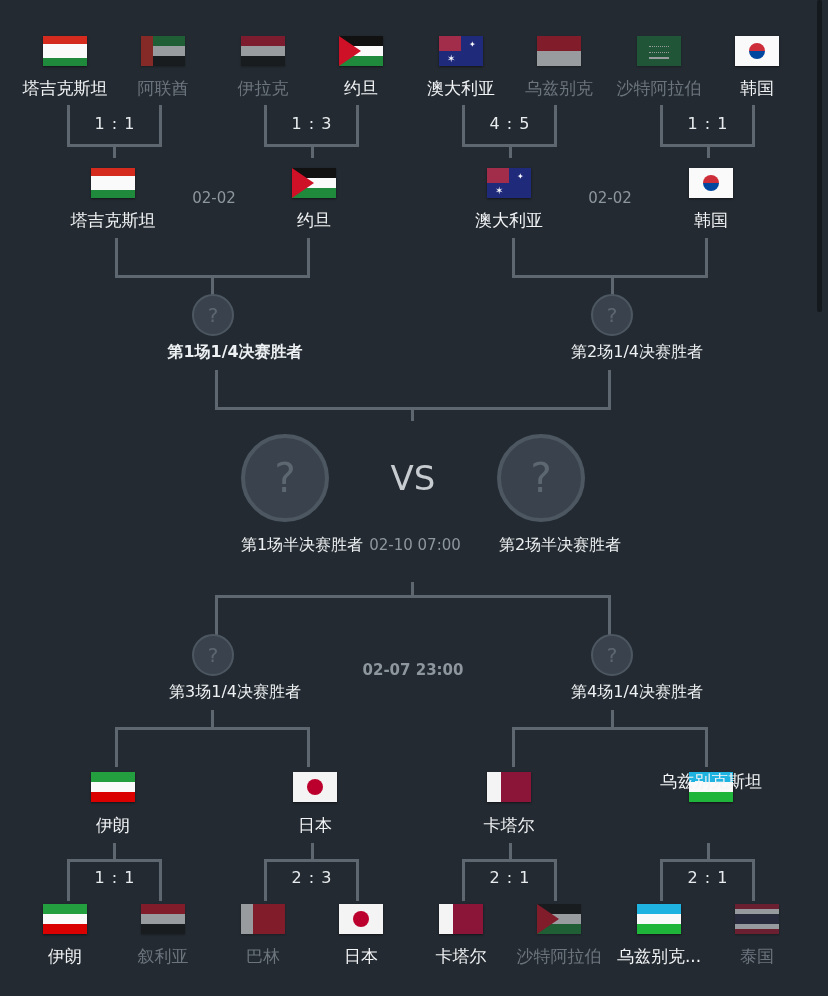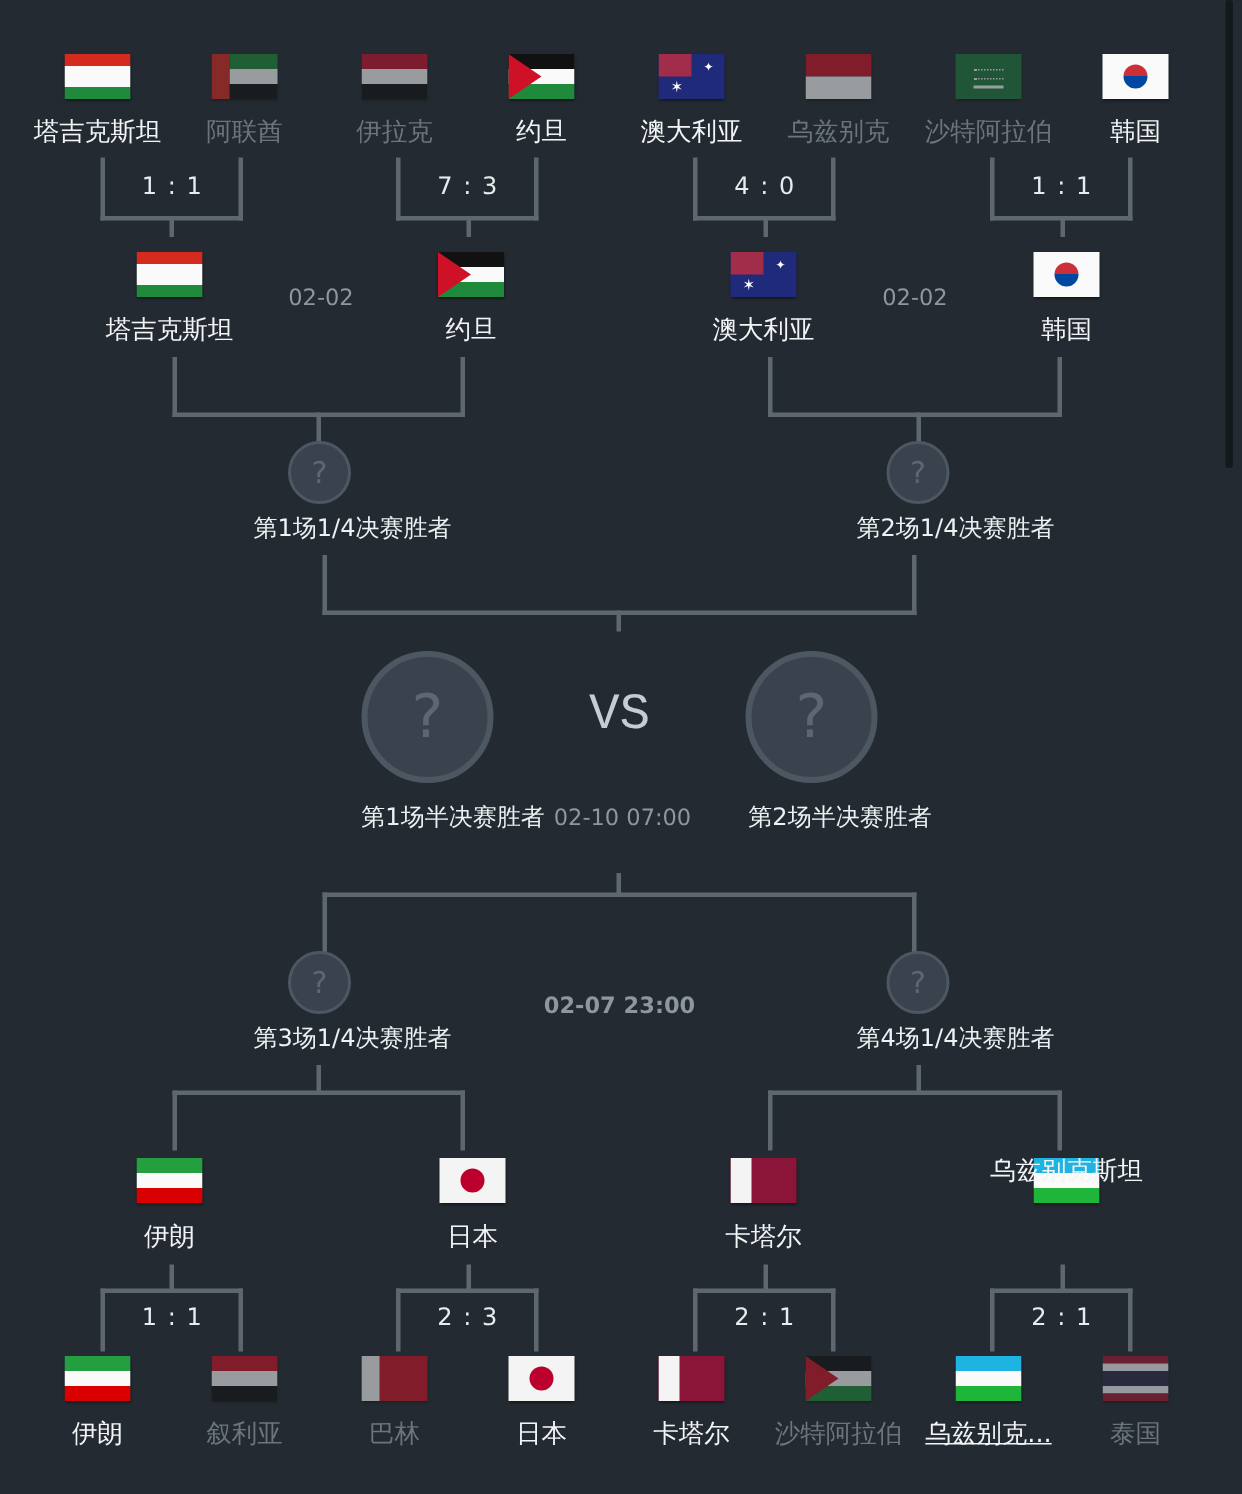--- a/index.html
+++ b/index.html
@@ -114,22 +114,22 @@
 <div class="line" style="left:554px;top:105px;width:3px;height:42px;"></div>
 <div class="line" style="left:462px;top:144px;width:95px;height:3px;"></div>
 <div class="line" style="left:509px;top:144px;width:3px;height:14px;"></div>
 
 <div class="line" style="left:660px;top:105px;width:3px;height:42px;"></div>
 <div class="line" style="left:752px;top:105px;width:3px;height:42px;"></div>
 <div class="line" style="left:660px;top:144px;width:95px;height:3px;"></div>
 <div class="line" style="left:707px;top:144px;width:3px;height:14px;"></div>
 
 <div class="score" style="left:85px;top:114px;">1 : 1</div>
-<div class="score" style="left:282px;top:114px;">7 : 3</div>
-<div class="score" style="left:480px;top:114px;">4 : 0</div>
+<div class="score" style="left:282px;top:114px;">1 : 3</div>
+<div class="score" style="left:480px;top:114px;">4 : 5</div>
 <div class="score" style="left:678px;top:114px;">1 : 1</div>
 
 <div class="flag" style="left:91px;top:168px;">
     <div class="stripes">
       <div style="background:#d52b1e;flex:1"></div>
       <div style="background:#fafafa;flex:1.6"></div>
       <div style="background:#1f8a3b;flex:1"></div>
     </div>
   </div>
 <div class="flag" style="left:292px;top:168px;">
@@ -162,30 +162,30 @@
 <div class="line" style="left:115px;top:275px;width:195px;height:3px;"></div>
 <div class="line" style="left:211px;top:275px;width:3px;height:20px;"></div>
 
 <div class="line" style="left:512px;top:238px;width:3px;height:40px;"></div>
 <div class="line" style="left:705px;top:238px;width:3px;height:40px;"></div>
 <div class="line" style="left:512px;top:275px;width:196px;height:3px;"></div>
 <div class="line" style="left:611px;top:275px;width:3px;height:20px;"></div>
 
 <div class="qcircle small" style="left:192px;top:294px;">?</div>
 <div class="qcircle small" style="left:591px;top:294px;">?</div>
-<div class="label" style="left:155px;top:342px;">第1场1/4决赛胜者</div>
+<div class="label" style="left:155px;top:342px;font-weight:bold;">第1场1/4决赛胜者</div>
 <div class="label" style="left:557px;top:342px;">第2场1/4决赛胜者</div>
 
 <div class="line" style="left:215px;top:370px;width:3px;height:40px;"></div>
 <div class="line" style="left:608px;top:370px;width:3px;height:40px;"></div>
 <div class="line" style="left:215px;top:407px;width:396px;height:3px;"></div>
 <div class="line" style="left:411px;top:407px;width:3px;height:14px;"></div>
 
 <div class="qcircle big" style="left:241px;top:434px;">?</div>
-<div class="vs" style="left:373px;top:458px;font-family:Liberation Mono, monospace;">VS</div>
+<div class="vs" style="left:373px;top:458px;">VS</div>
 <div class="qcircle big" style="left:497px;top:434px;">?</div>
 
 <div class="date" style="left:355px;top:536px;width:120px;">02-10 07:00</div>
 <div class="label" style="left:222px;top:535px;">第1场半决赛胜者</div>
 <div class="label" style="left:480px;top:535px;">第2场半决赛胜者</div>
 
 <div class="line" style="left:411px;top:582px;width:3px;height:16px;"></div>
 <div class="line" style="left:215px;top:595px;width:396px;height:3px;"></div>
 <div class="line" style="left:215px;top:595px;width:3px;height:40px;"></div>
 <div class="line" style="left:608px;top:595px;width:3px;height:40px;"></div>
@@ -304,16 +304,16 @@
       <div style="background:#a51931"></div>
     </div>
   </div>
 
 <div class="name" style="left:10px;top:946px;">伊朗</div>
 <div class="name dim" style="left:108px;top:946px;">叙利亚</div>
 <div class="name dim" style="left:208px;top:946px;">巴林</div>
 <div class="name" style="left:306px;top:946px;">日本</div>
 <div class="name" style="left:406px;top:946px;">卡塔尔</div>
 <div class="name dim" style="left:504px;top:946px;">沙特阿拉伯</div>
-<div class="name" style="left:604px;top:946px;text-decoration:underline;">乌兹别克...</div>
+<div class="name" style="left:604px;top:946px;">乌兹别克...</div>
 <div class="name dim" style="left:702px;top:946px;">泰国</div>
 
 <div class="scrollbar"></div>
 
 </body></html>

